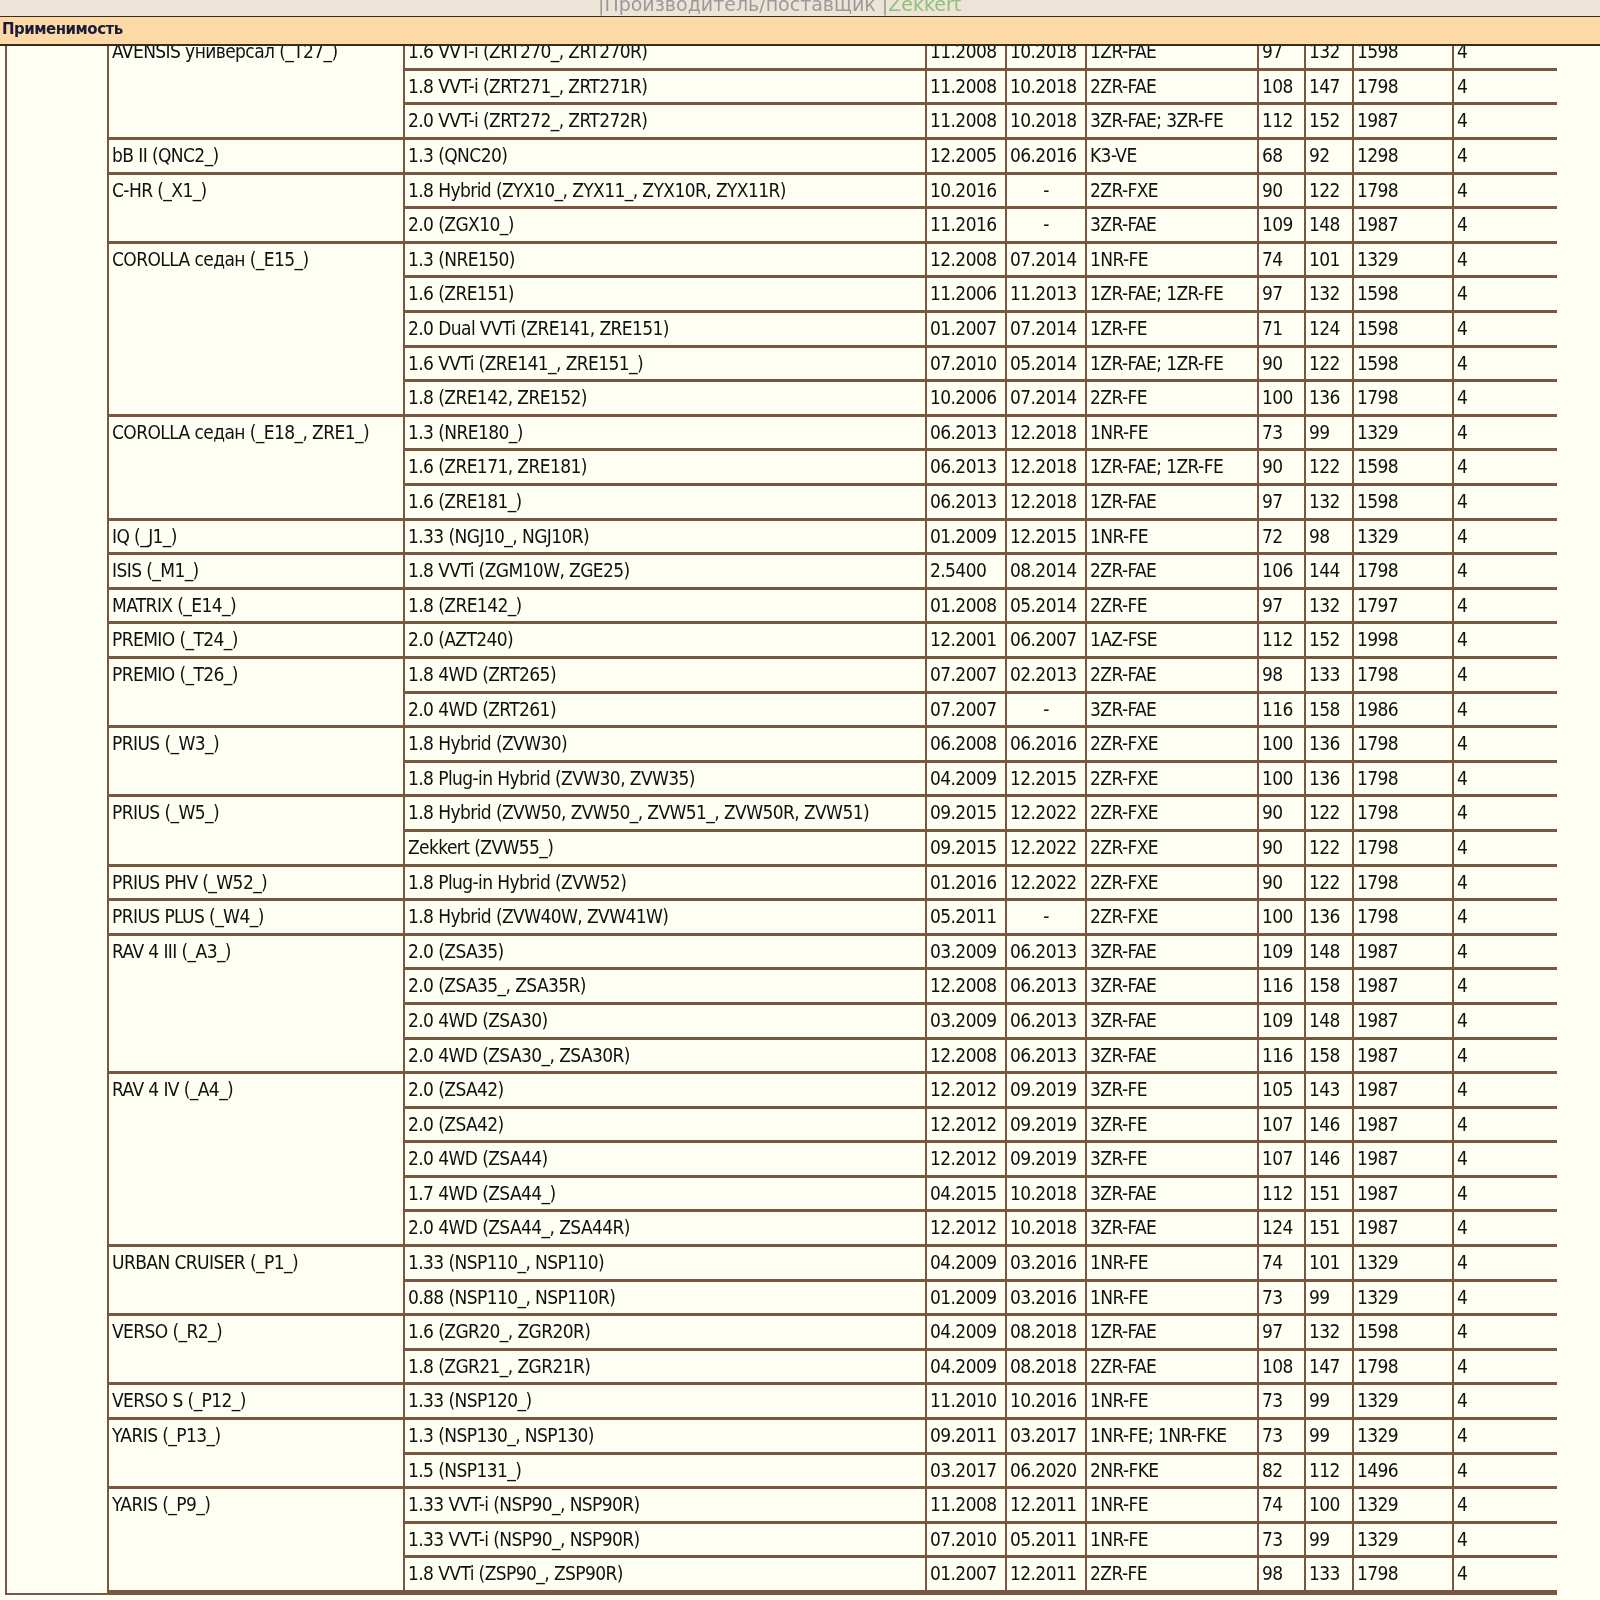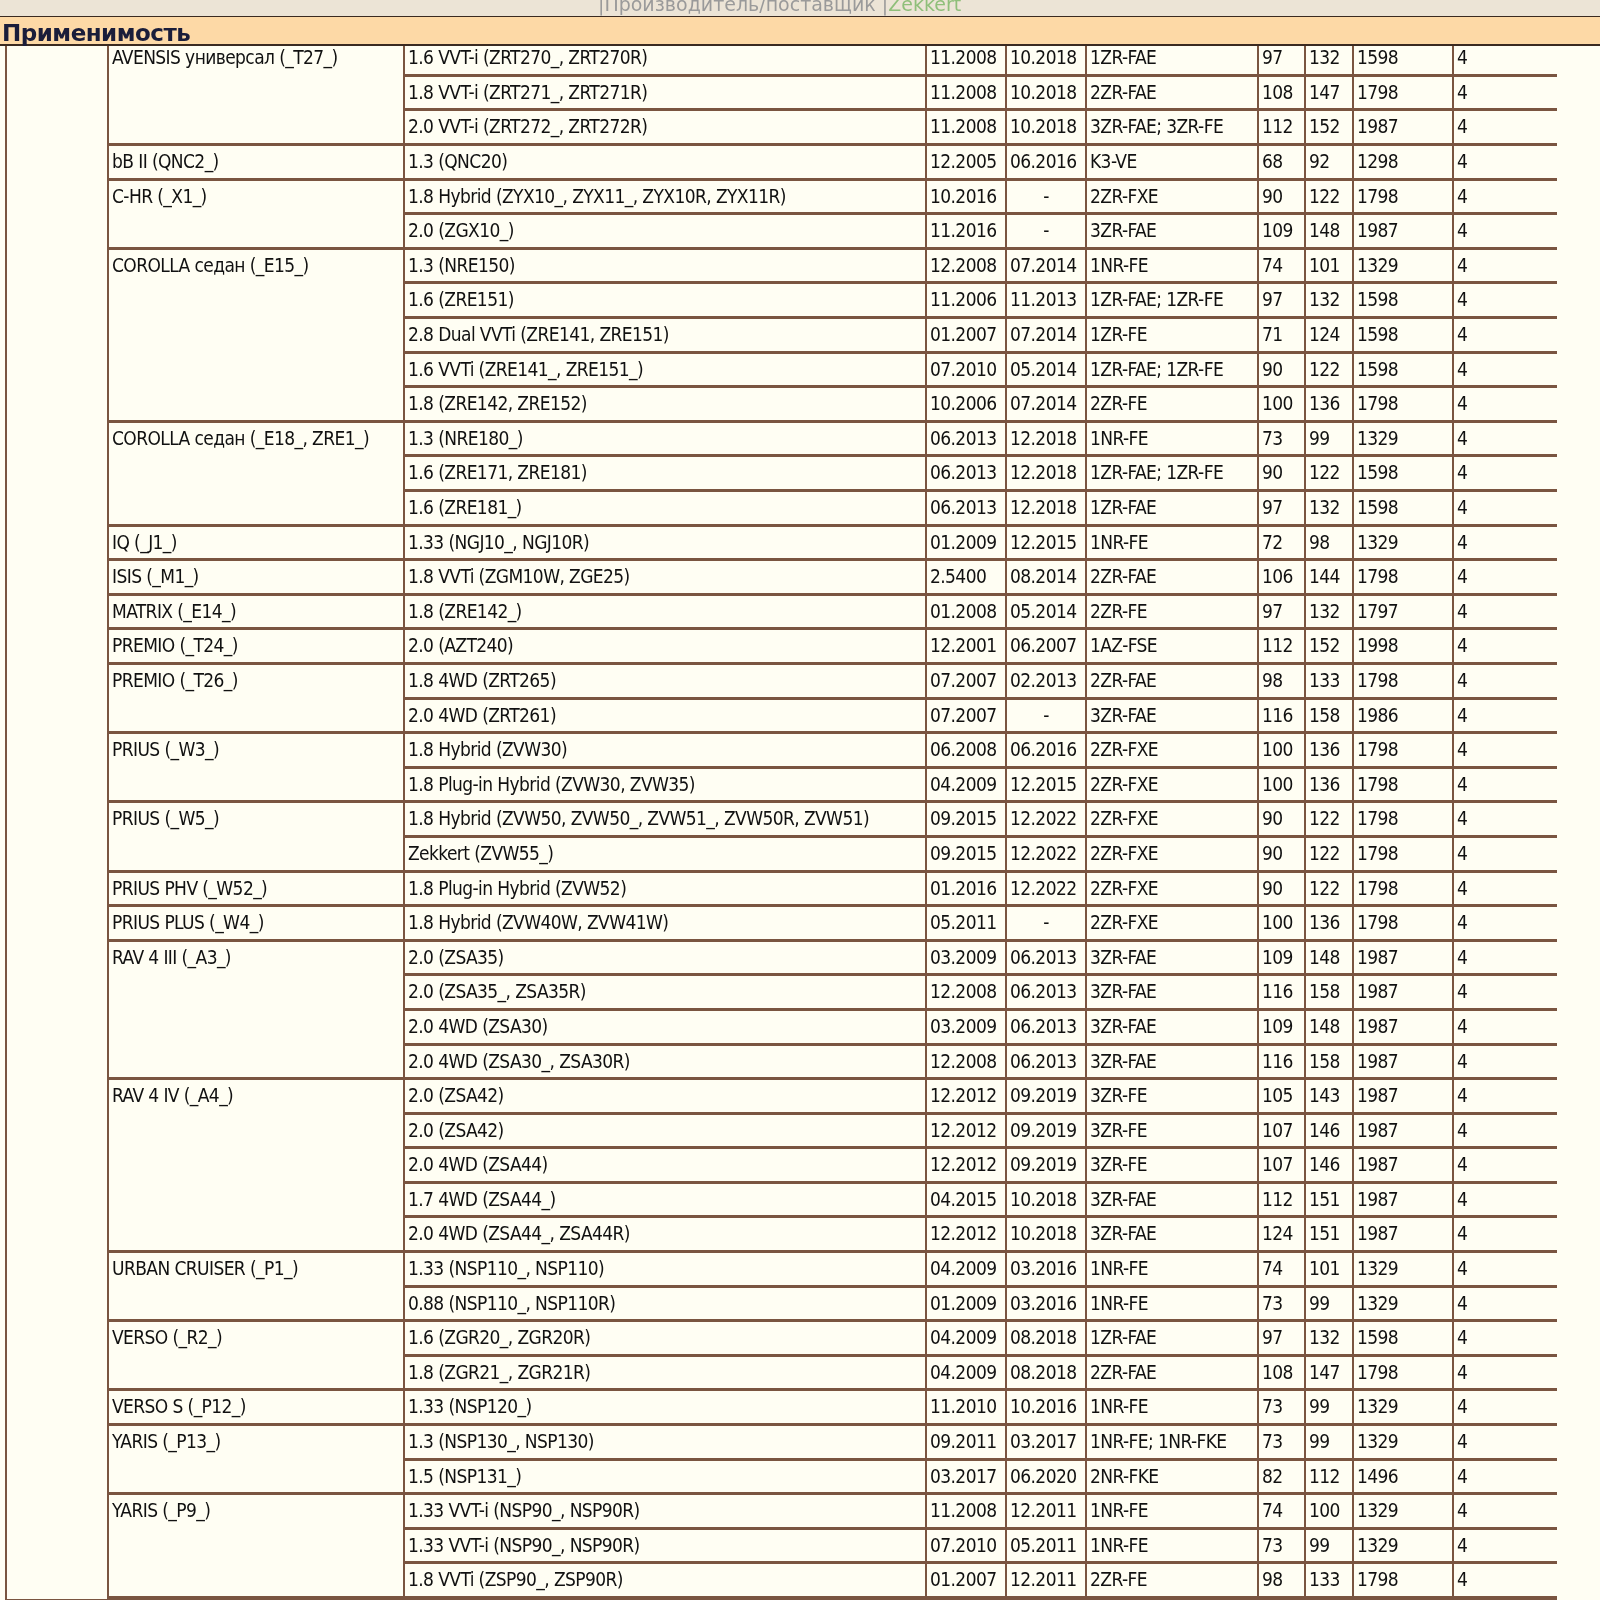--- a/index.html
+++ b/index.html
@@ -18,24 +18,24 @@
   }
   .topbar .supplier .brand { color:#8fbf7a; }
   .section-header {
     position:absolute; left:0; top:15px; width:1600px; height:31px;
     background:#fdd9a6; border-top:2px solid #3a2a20; border-bottom:2px solid #3a2a20;
     box-sizing:border-box;
   }
   .section-header .title {
     position:absolute; left:2px; top:3px;
     font-family:"DejaVu Sans", sans-serif; font-weight:bold;
-    font-size:23px; color:#1a1d3a; letter-spacing:-0.5px;
+    font-size:15px; color:#1a1d3a; letter-spacing:-0.5px;
   }
   .table-wrap {
-    position:absolute; left:5px; top:8px; width:1552px; height:1593px;
+    position:absolute; left:5px; top:2px; width:1552px; height:1593px;
     overflow:hidden; z-index:0;
   }
   .section-header { z-index:2; }
   .topbar { z-index:3; }
   table.apps {
     border-collapse:separate; border-spacing:0;
     position:absolute; left:0; bottom:0;
     table-layout:fixed; width:1552px;
     border:2px solid #7a5540; border-top:none;
     background:#fffef3;
@@ -162,21 +162,21 @@
           <td>1.6 (ZRE151)</td>
           <td>11.2006</td>
           <td>11.2013</td>
           <td>1ZR-FAE; 1ZR-FE</td>
           <td>97</td>
           <td>132</td>
           <td>1598</td>
           <td>4</td>
         </tr>
         <tr>
-          <td>2.8 Dual VVTi (ZRE141, ZRE151)</td>
+          <td>2.0 Dual VVTi (ZRE141, ZRE151)</td>
           <td>01.2007</td>
           <td>07.2014</td>
           <td>1ZR-FE</td>
           <td>71</td>
           <td>124</td>
           <td>1598</td>
           <td>4</td>
         </tr>
         <tr>
           <td>1.6 VVTi (ZRE141_, ZRE151_)</td>

